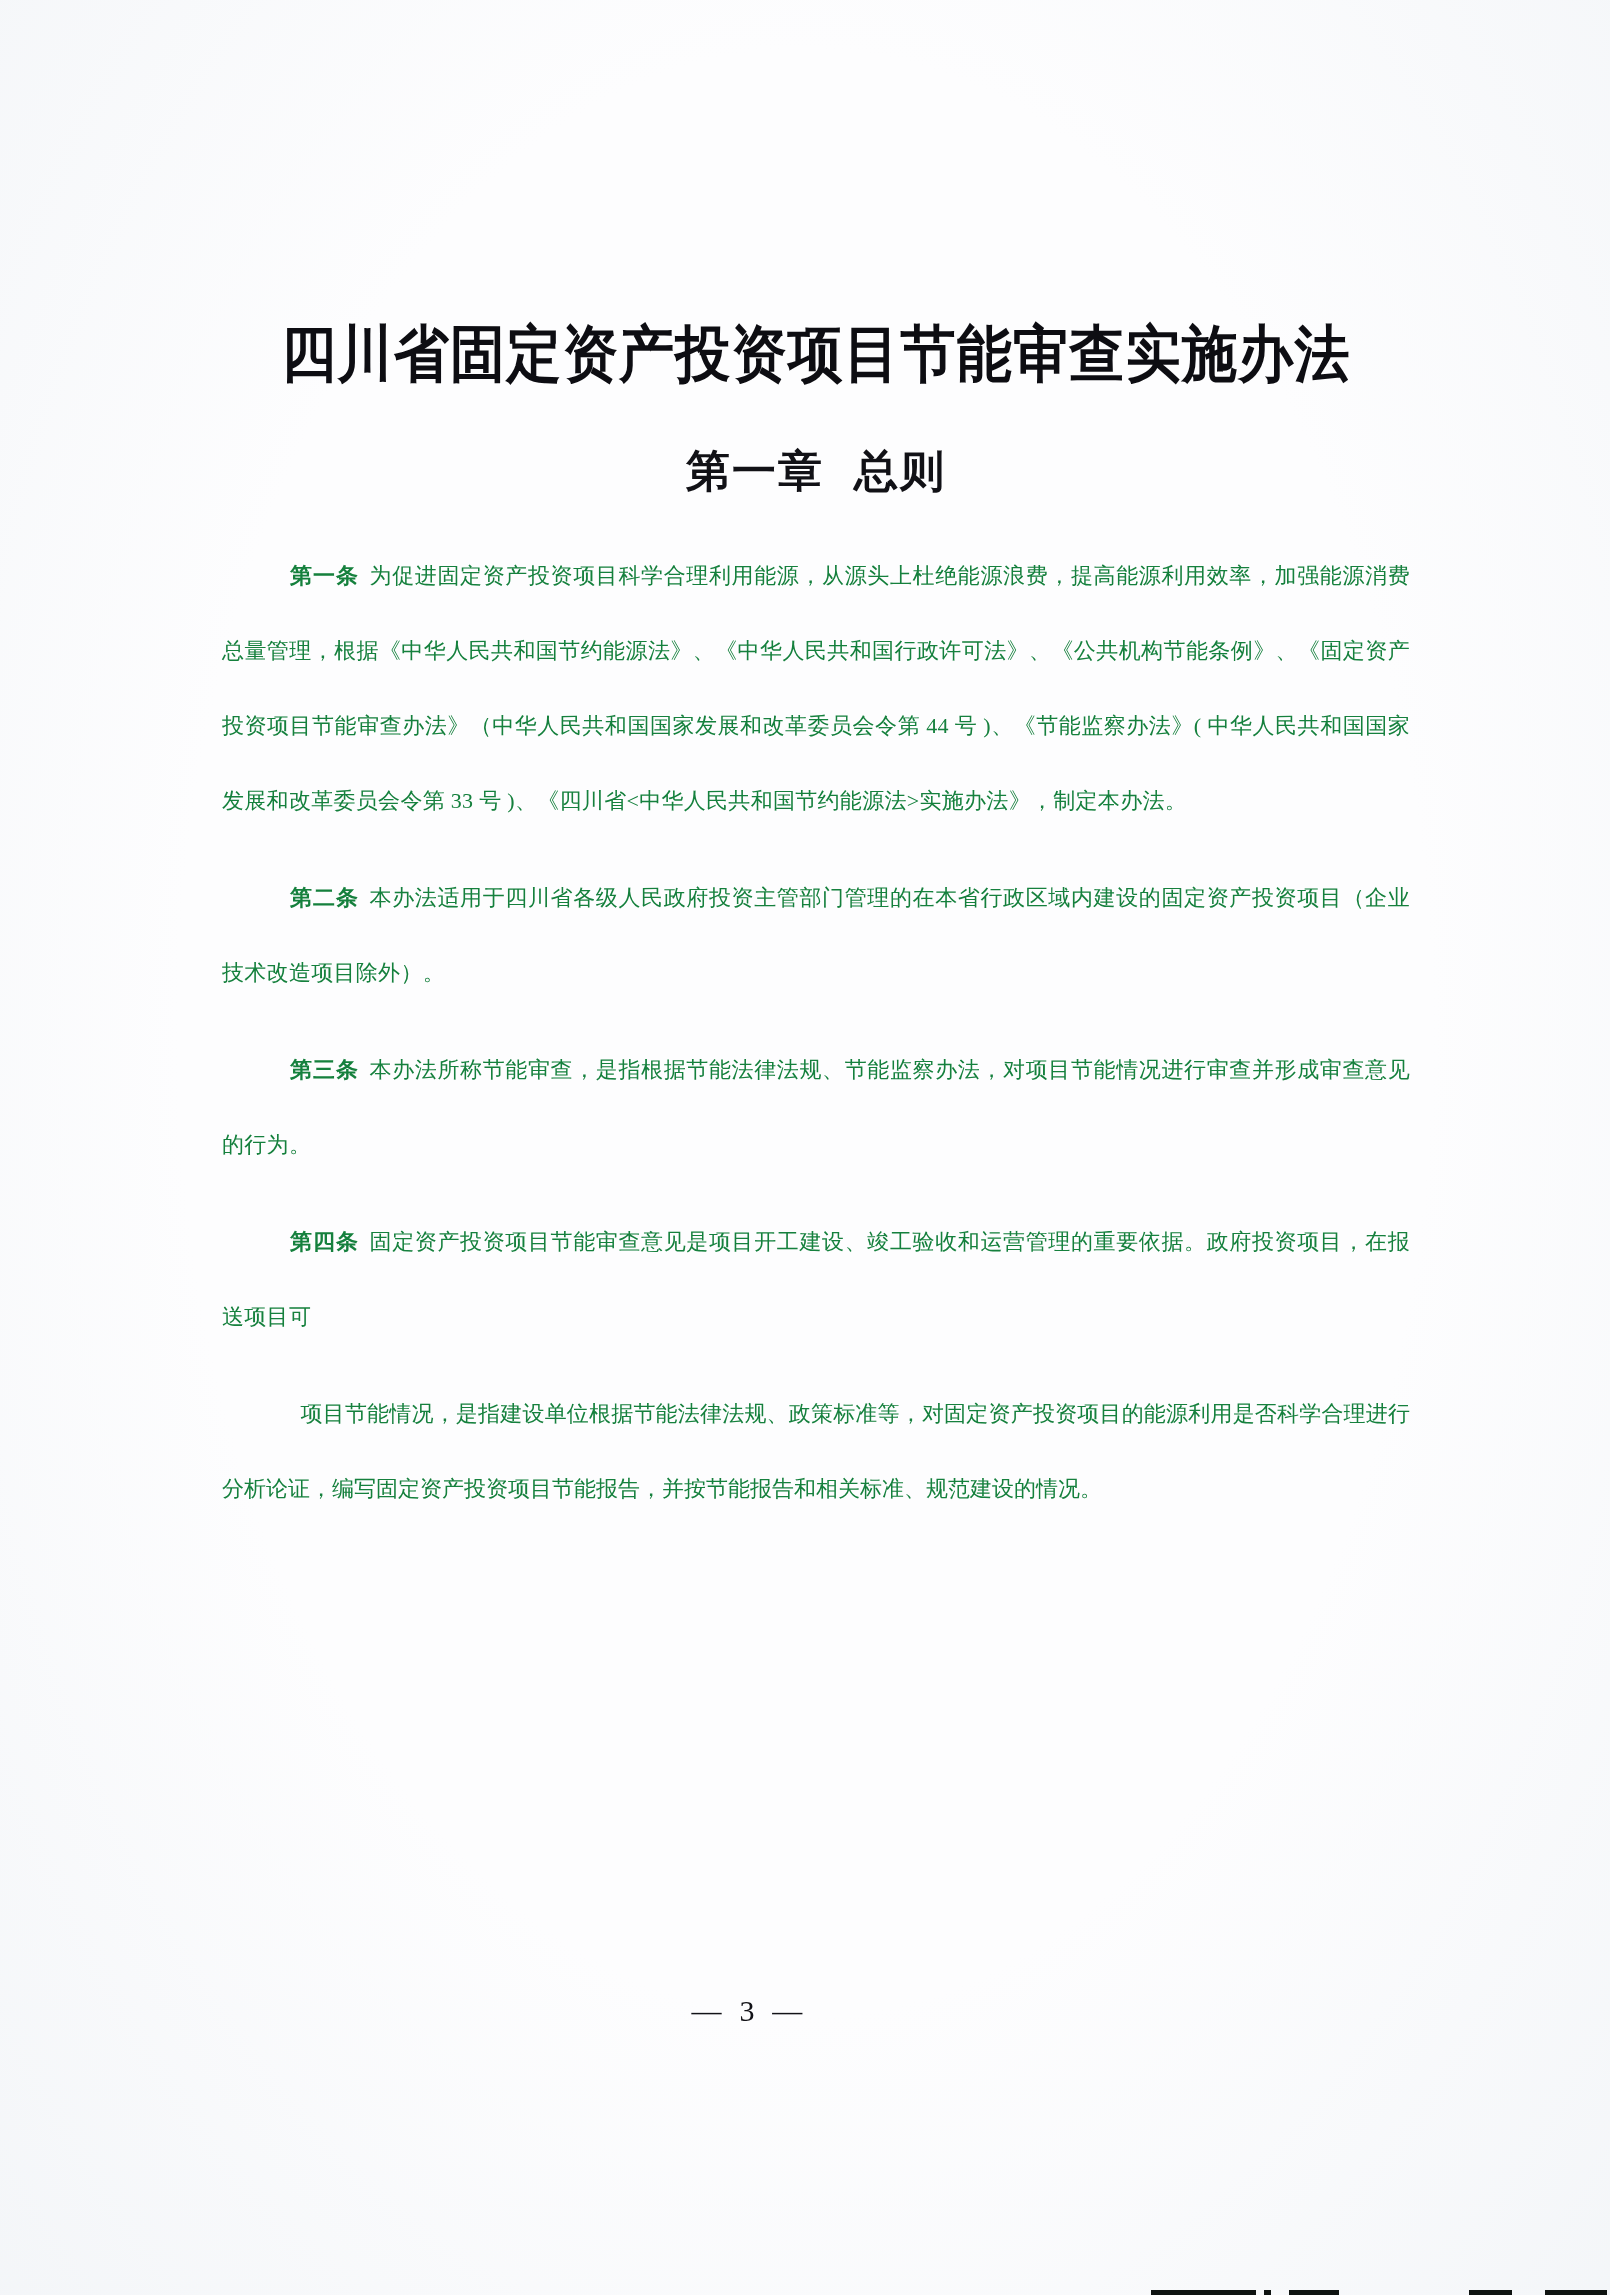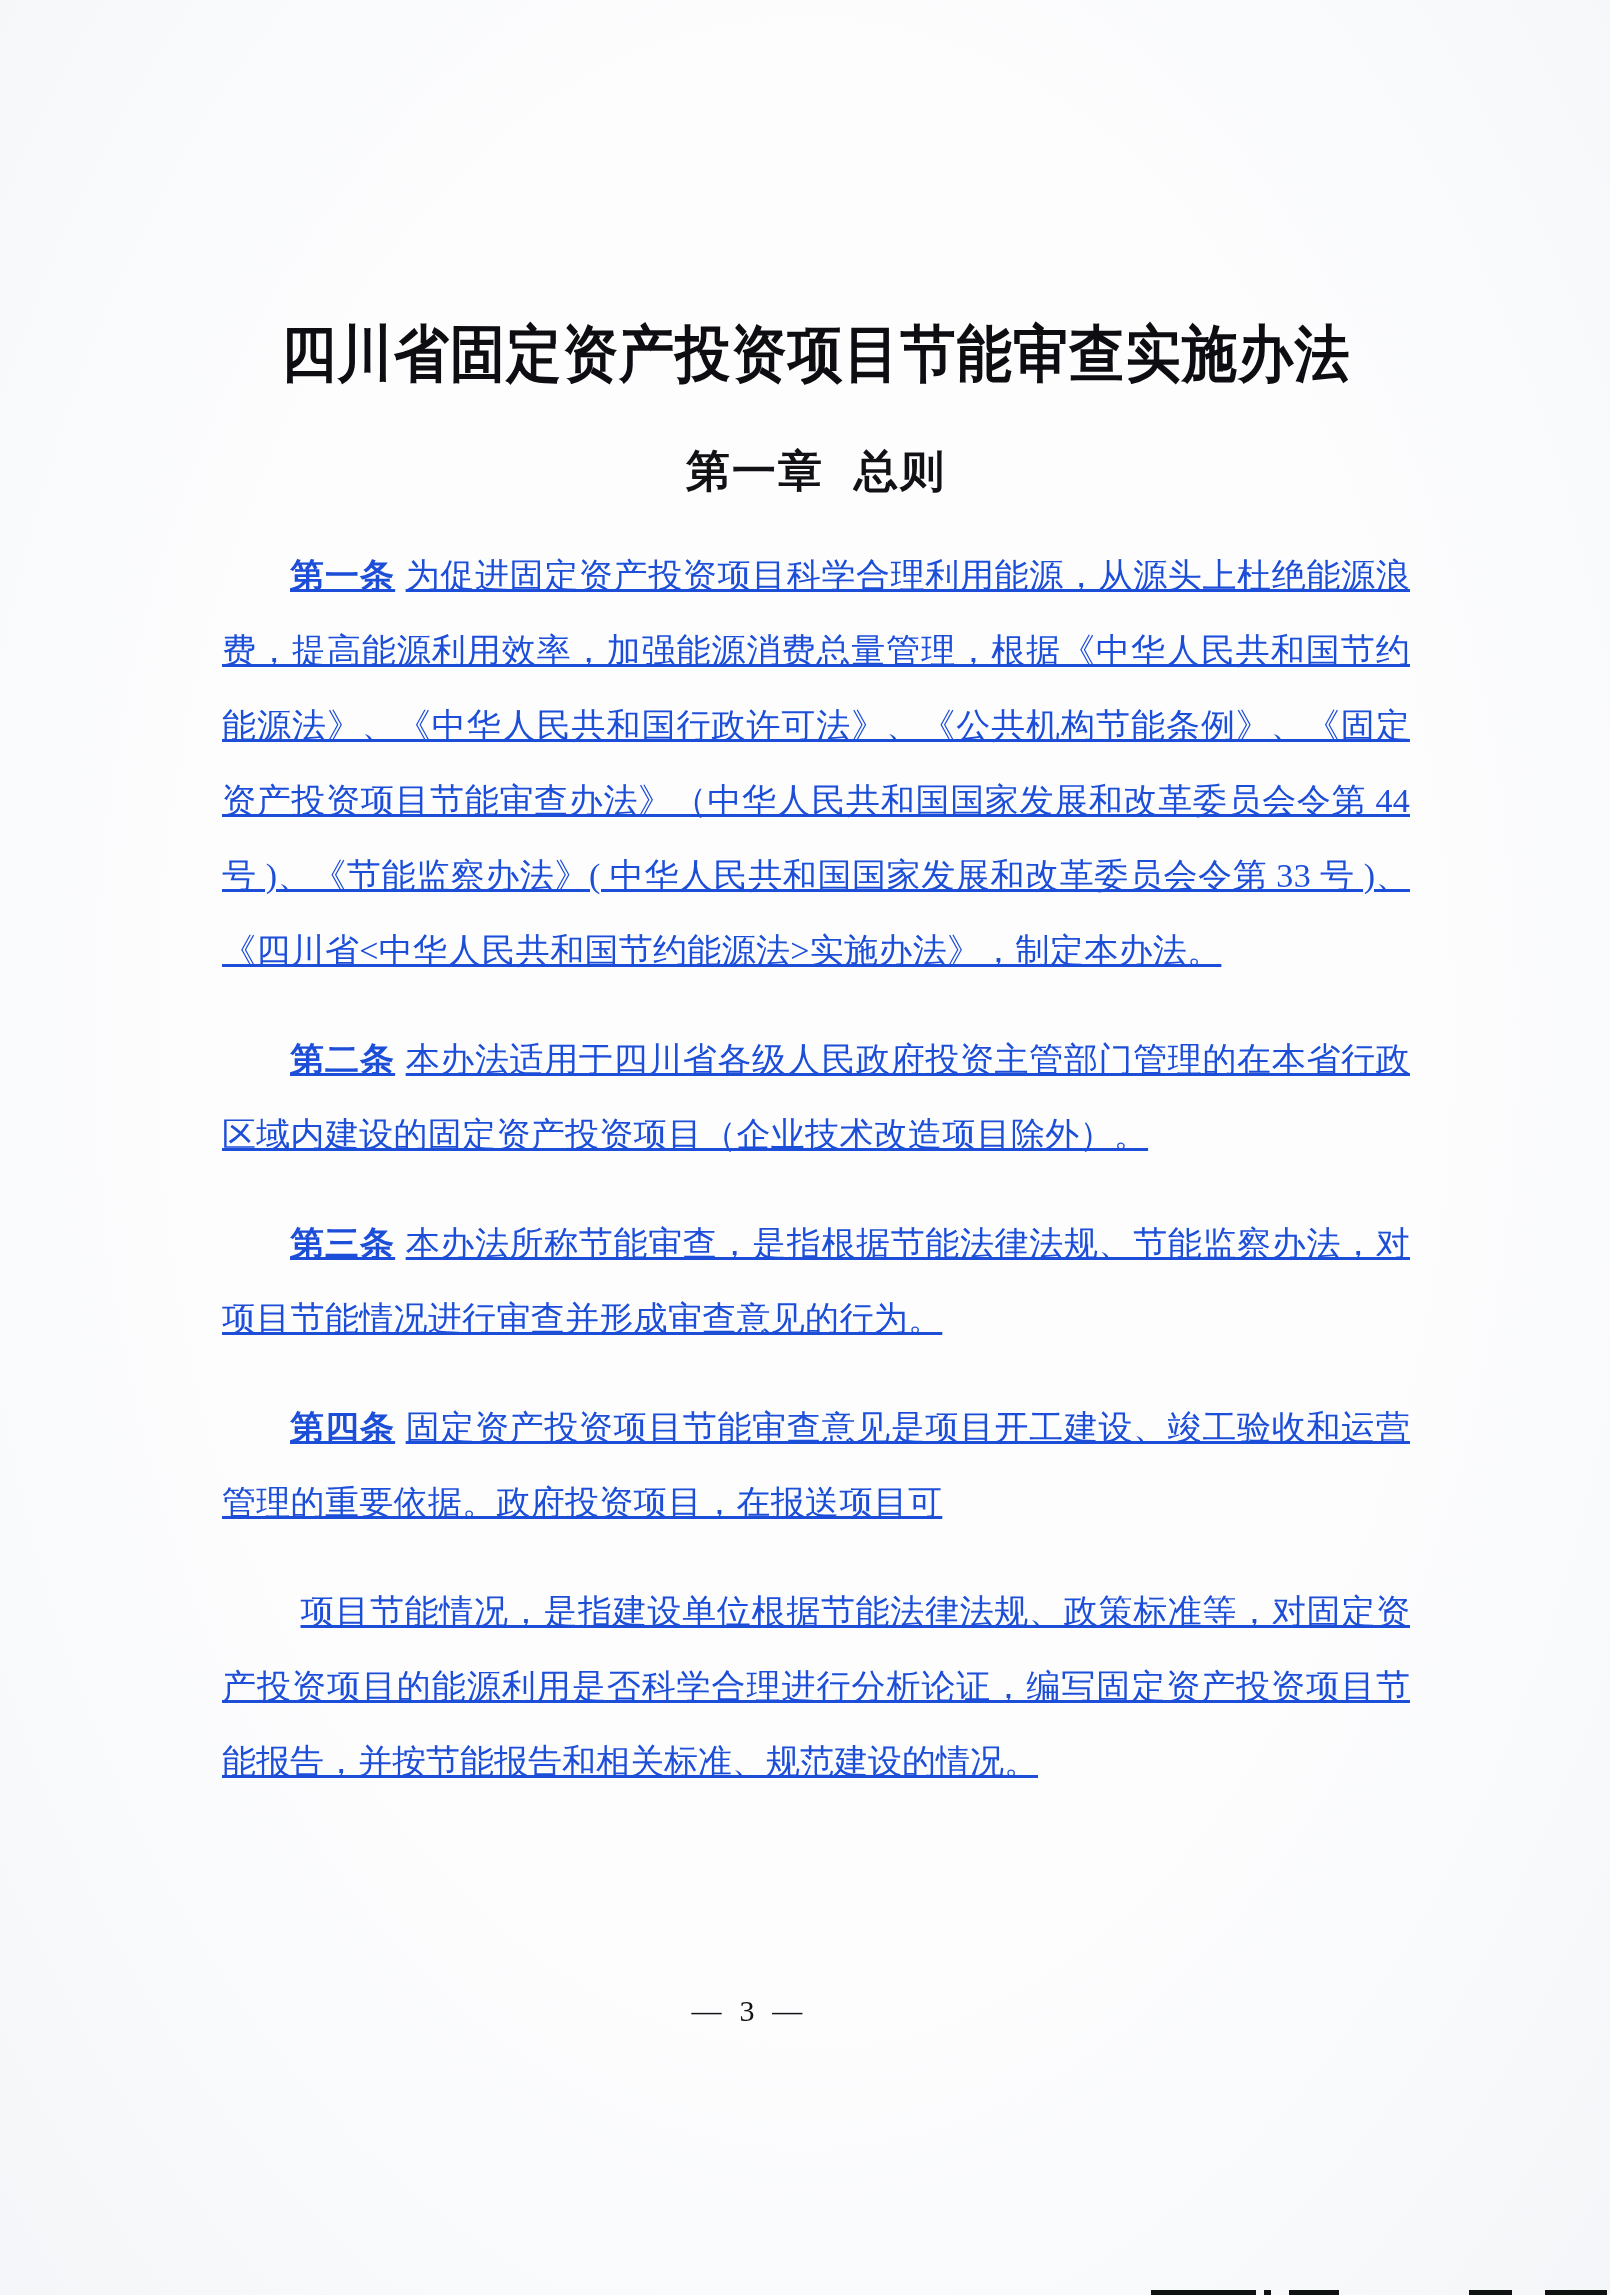--- a/index.html
+++ b/index.html
@@ -54,29 +54,28 @@
     font-size: 44px;
     letter-spacing: 2px;
     color: #111116;
   }
   .chapter-heading .gap {
     display: inline-block;
     width: 30px;
   }
   .article {
     margin-top: 22px;
-    font-size: 34px;
+    font-size: 22px;
     line-height: 75px;
-    color: #1d4ed8;
+    color: #15803d;
     text-align: justify;
     text-align-last: left;
     text-justify: inter-character;
     letter-spacing: 0.3px;
     text-indent: 68px;
-    text-decoration: underline;
   }
   .article.tight {
     letter-spacing: 0px;
   }
   .article-label {
     font-family: "Liberation Sans", "DejaVu Sans", sans-serif;
     font-weight: bold;
     letter-spacing: 0.7px;
     padding-right: 10.5px;
   }

